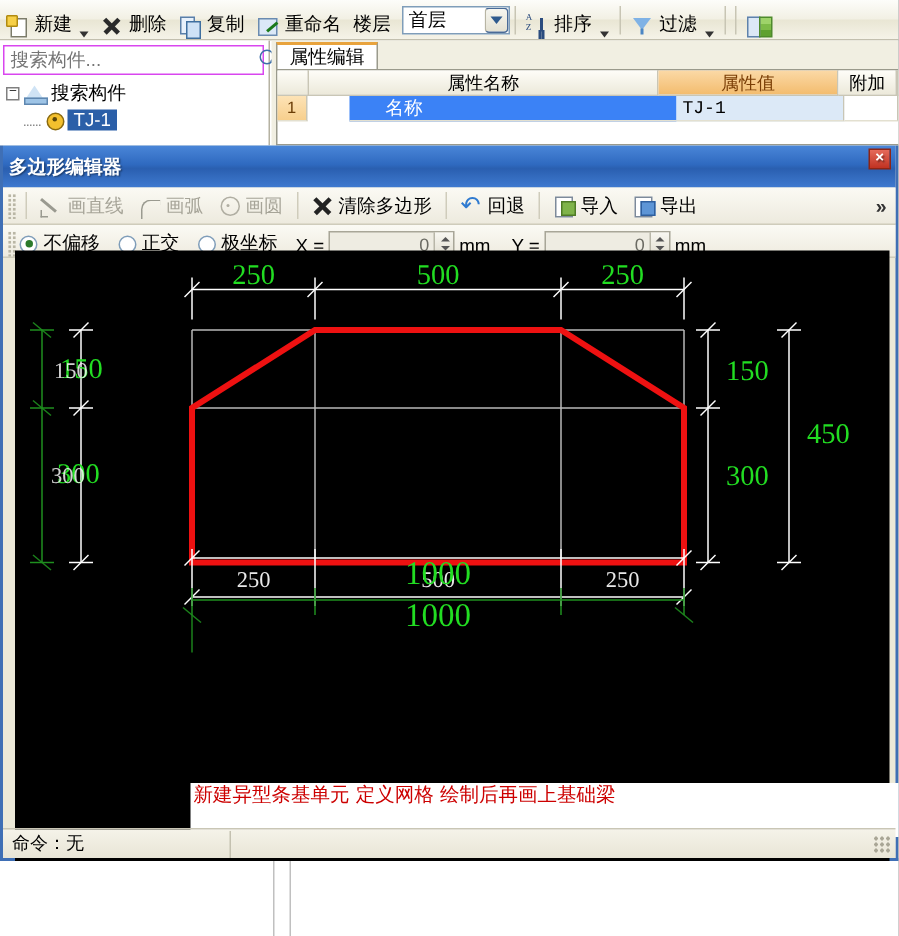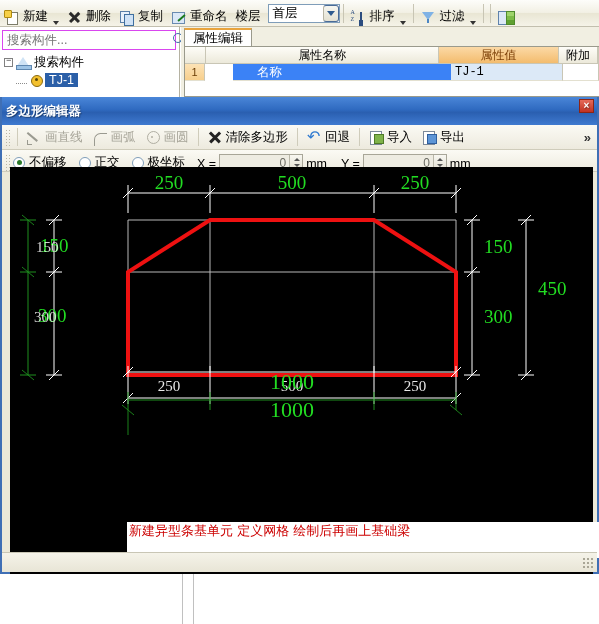--- a/index.html
+++ b/index.html
@@ -509,18 +509,19 @@
       <div class="btn" style="position:absolute;left:421px;width:84px;">
         <span>确定</span>
       </div>
       <div class="btn" style="position:absolute;left:512px;width:74px;">
         <span>取消</span>
       </div>
     </div>
   </div>
 
   <div class="statusbar">
+    <div class="sb-cell" style="width:152px;">命令：无</div>
     <div class="sb-grip"></div>
   </div>
 
   <div class="undertop"></div>
   <div class="scroll-thumb"></div>
 </div>
 
 </body></html>

